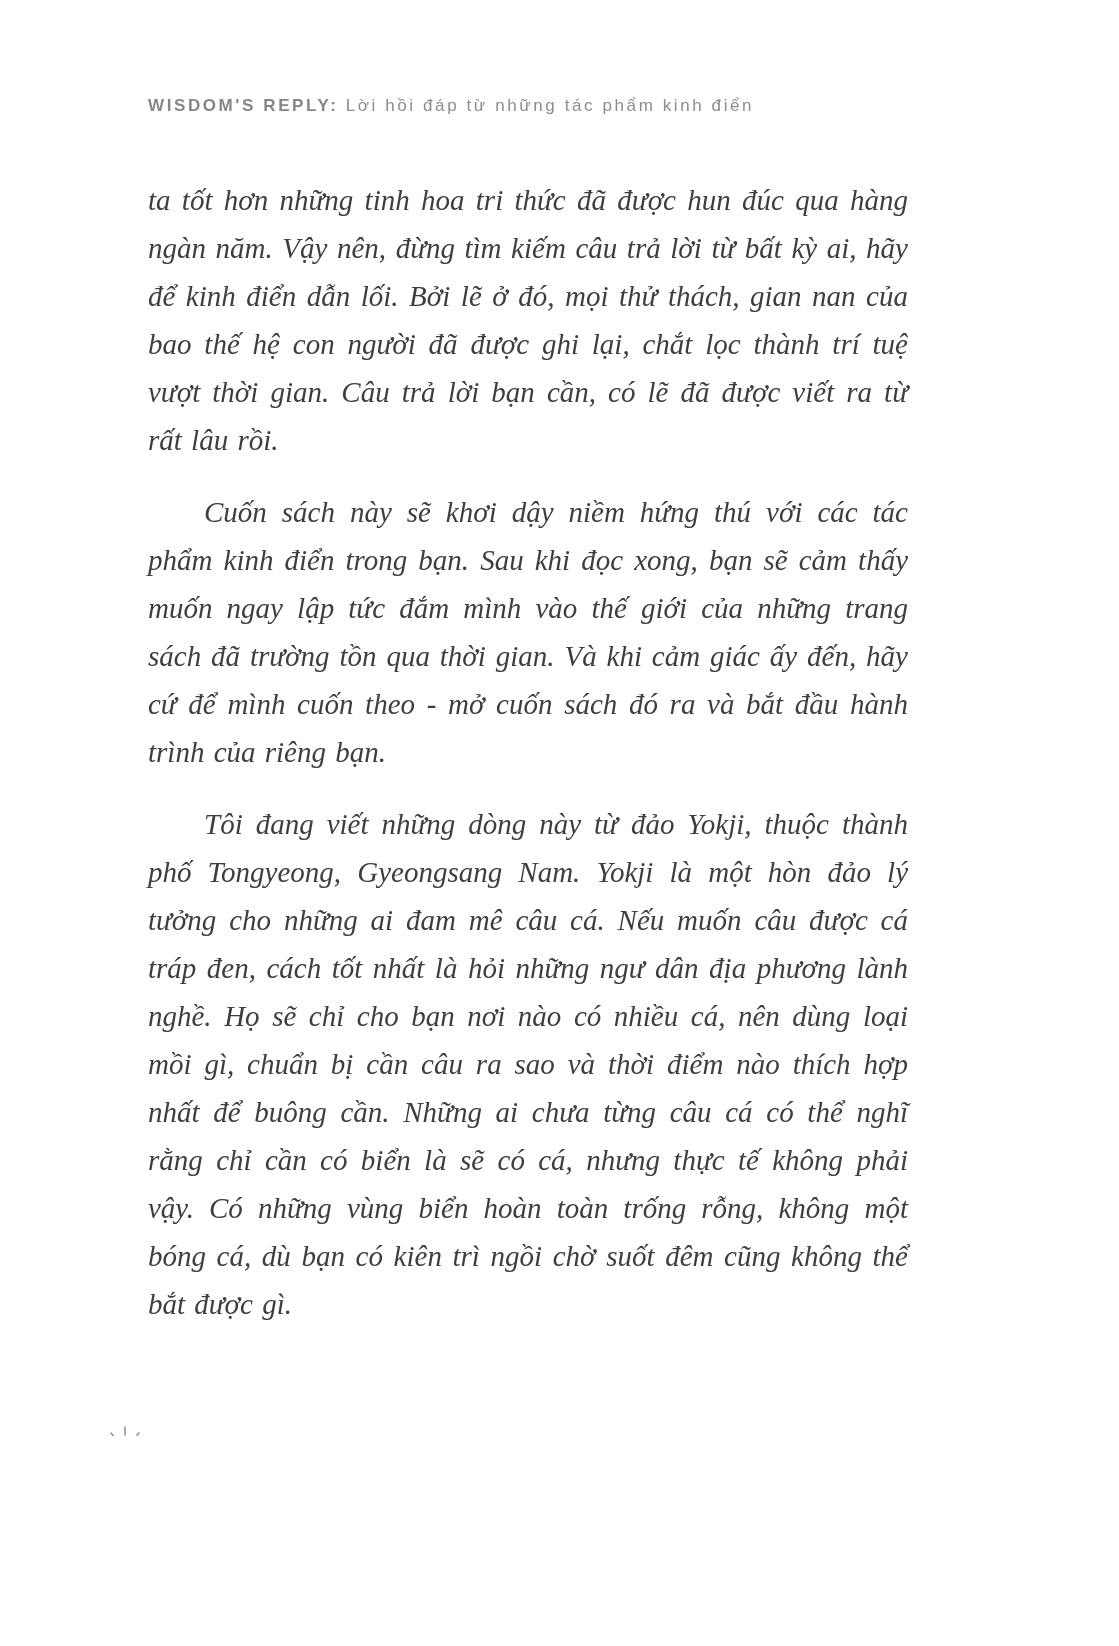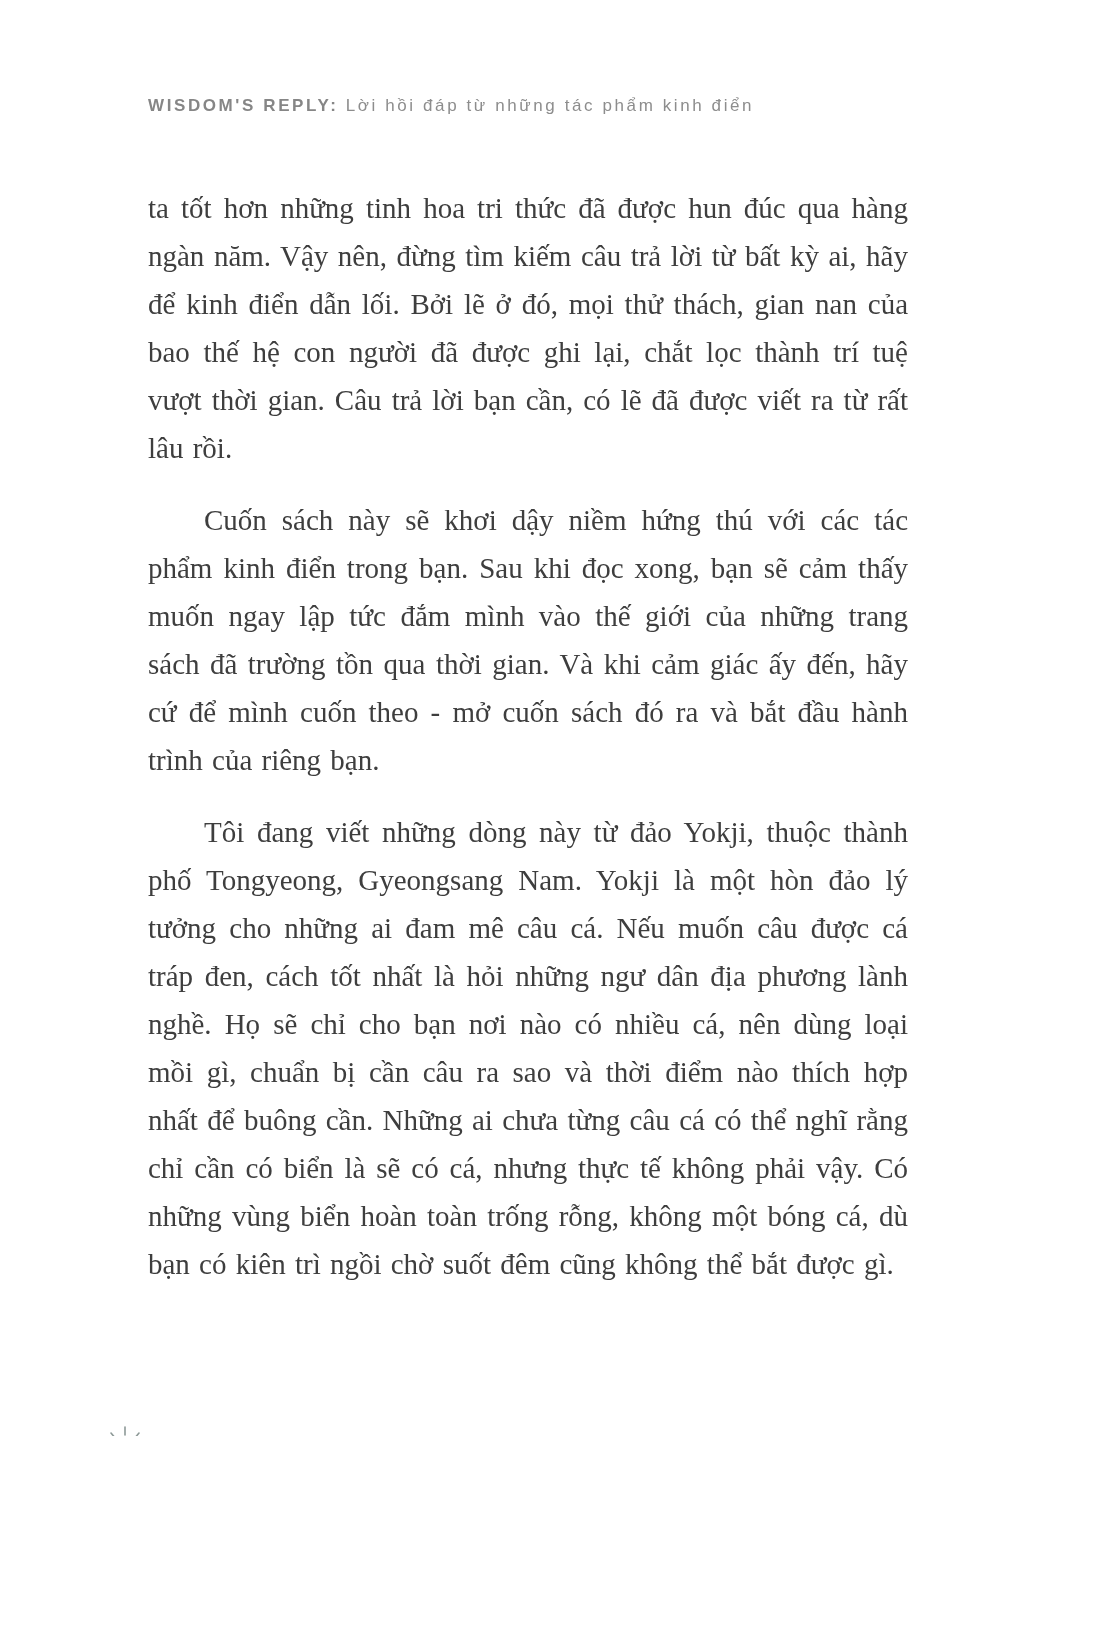--- a/index.html
+++ b/index.html
@@ -35,22 +35,23 @@
   }
   .running-header .hdr-vi {
     font-weight: 400;
     color: #8d8d8d;
   }
 
   
   .content {
     position: absolute;
     left: 148px;
-    top: 184px;
+    top: 176px;
     width: 760px;
+    font-style: italic;
   }
   .content p {
     margin: 0 0 22px 0;
     font-family: "Liberation Serif", serif;
     font-size: 29px;
     line-height: 48px;
     color: #3e3e3e;
     text-align: justify;
     word-spacing: 2px;
   }

